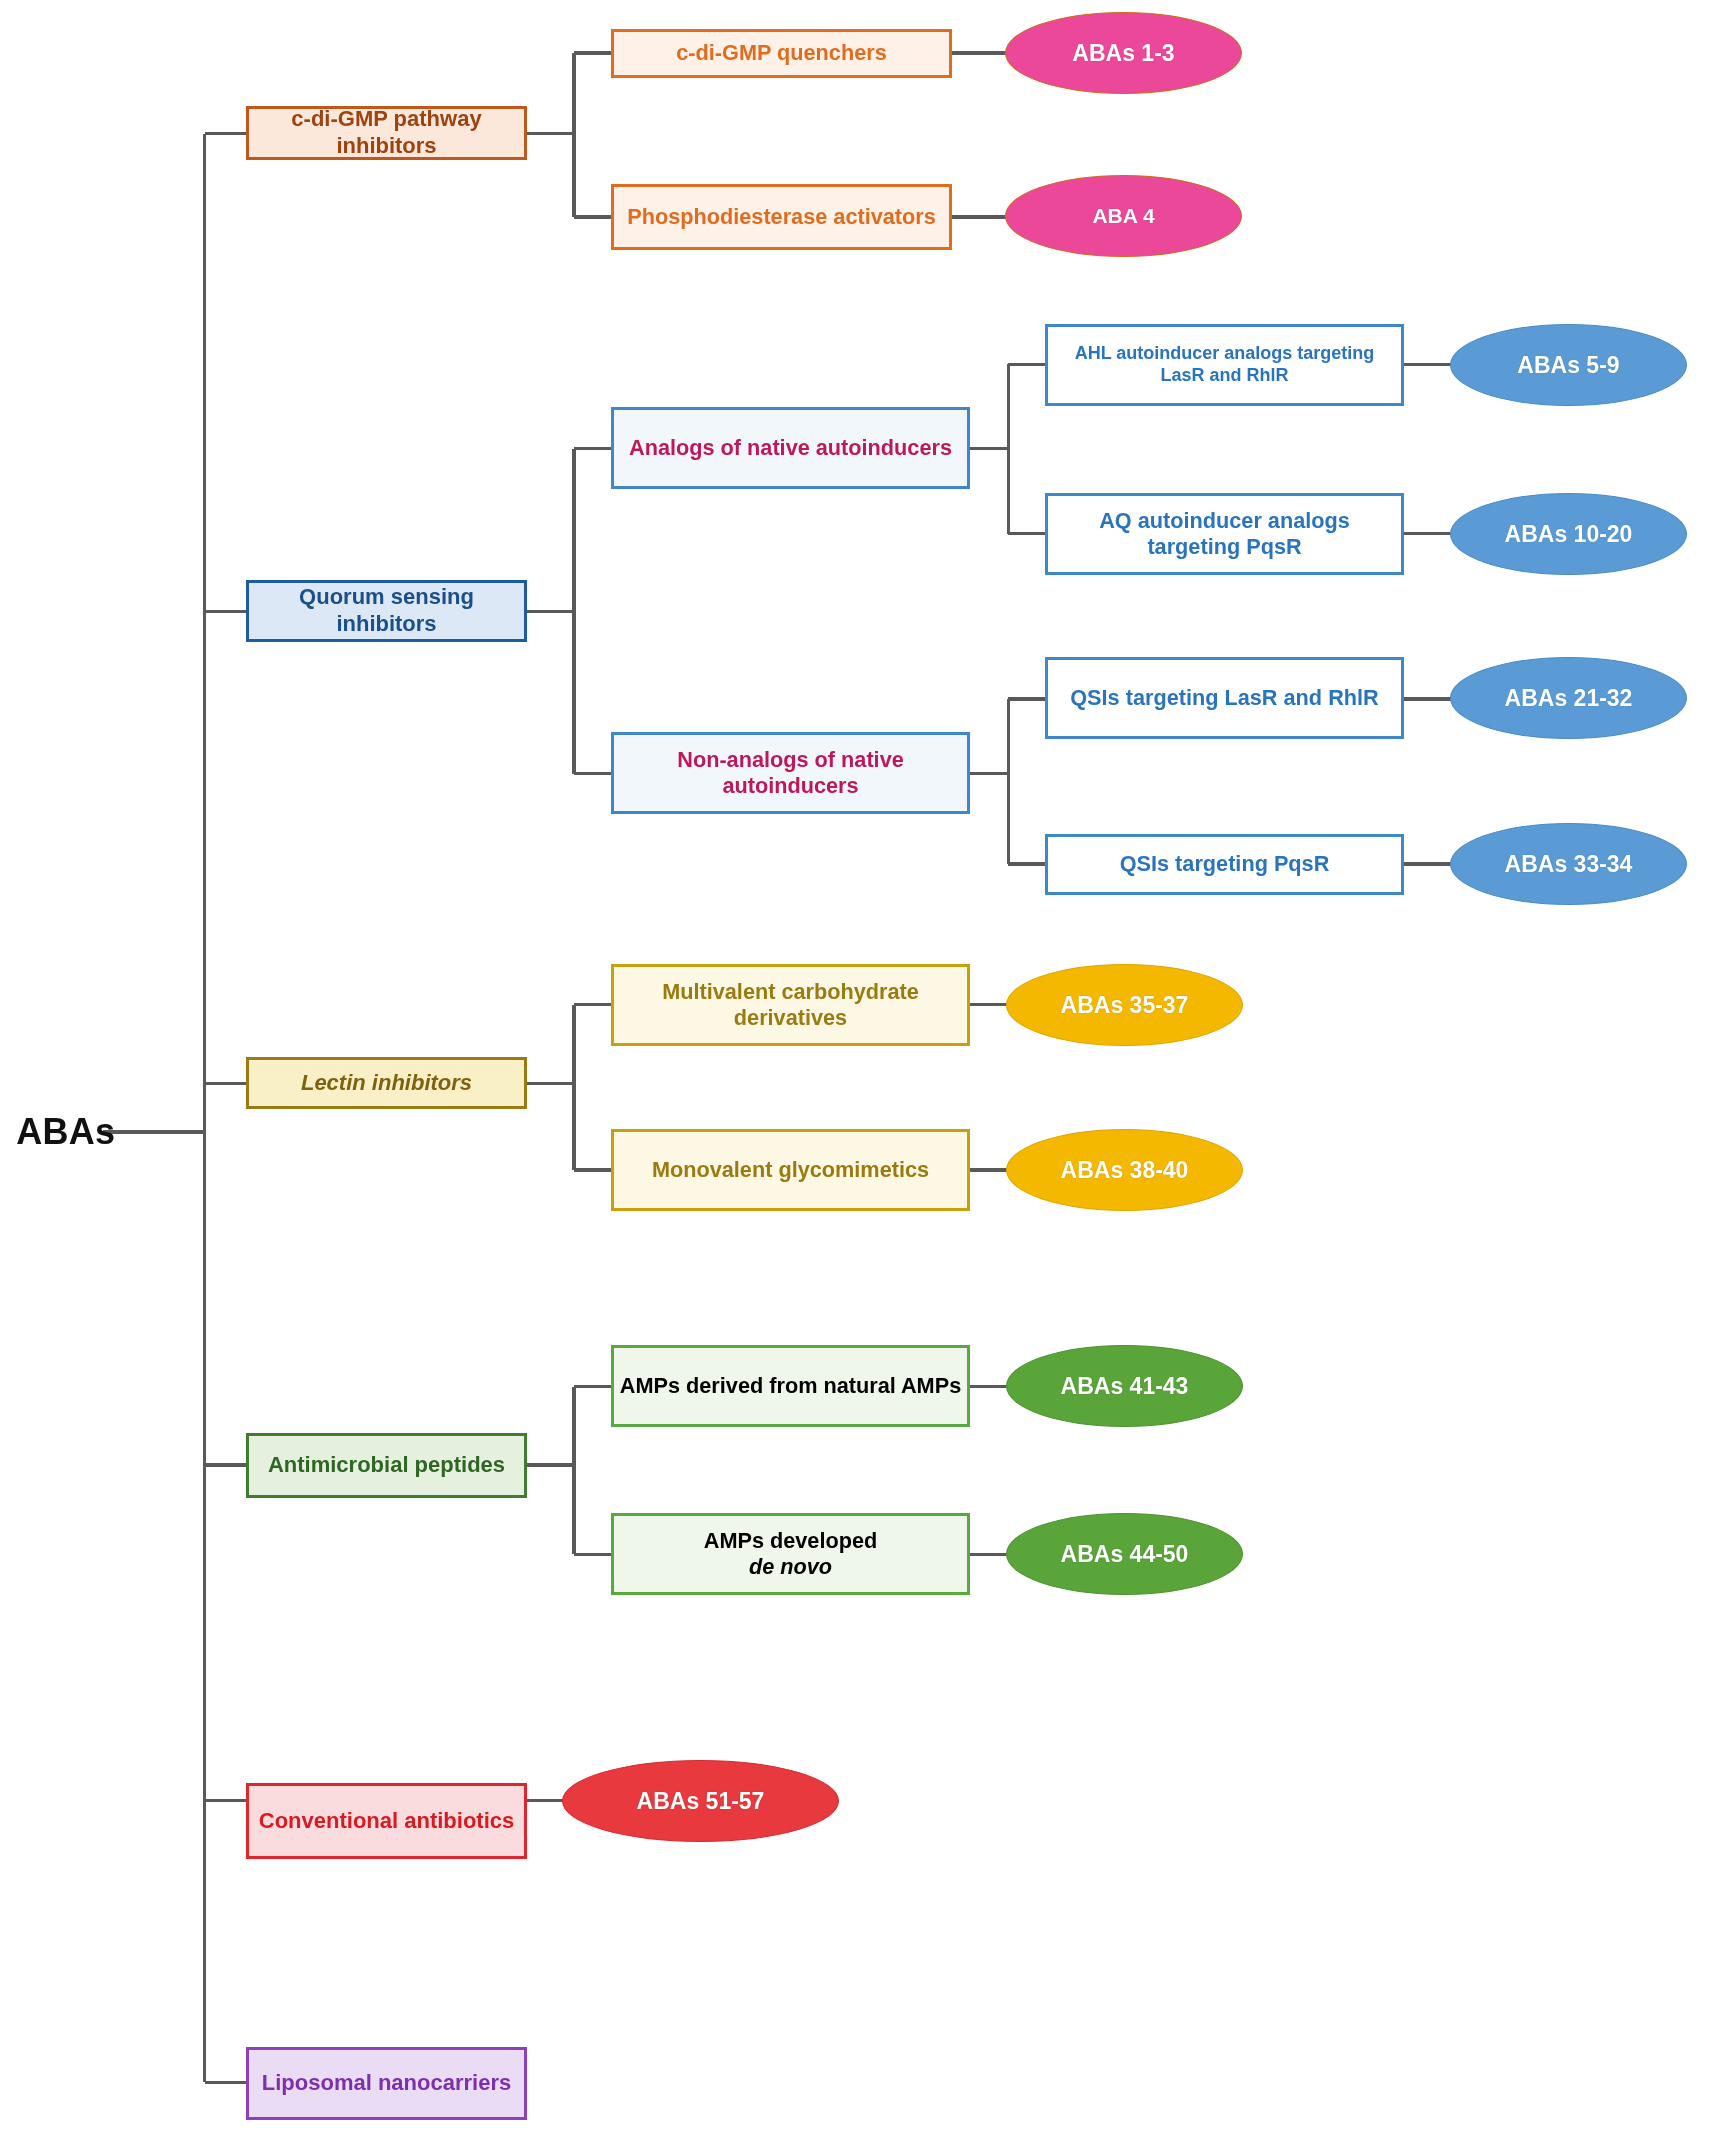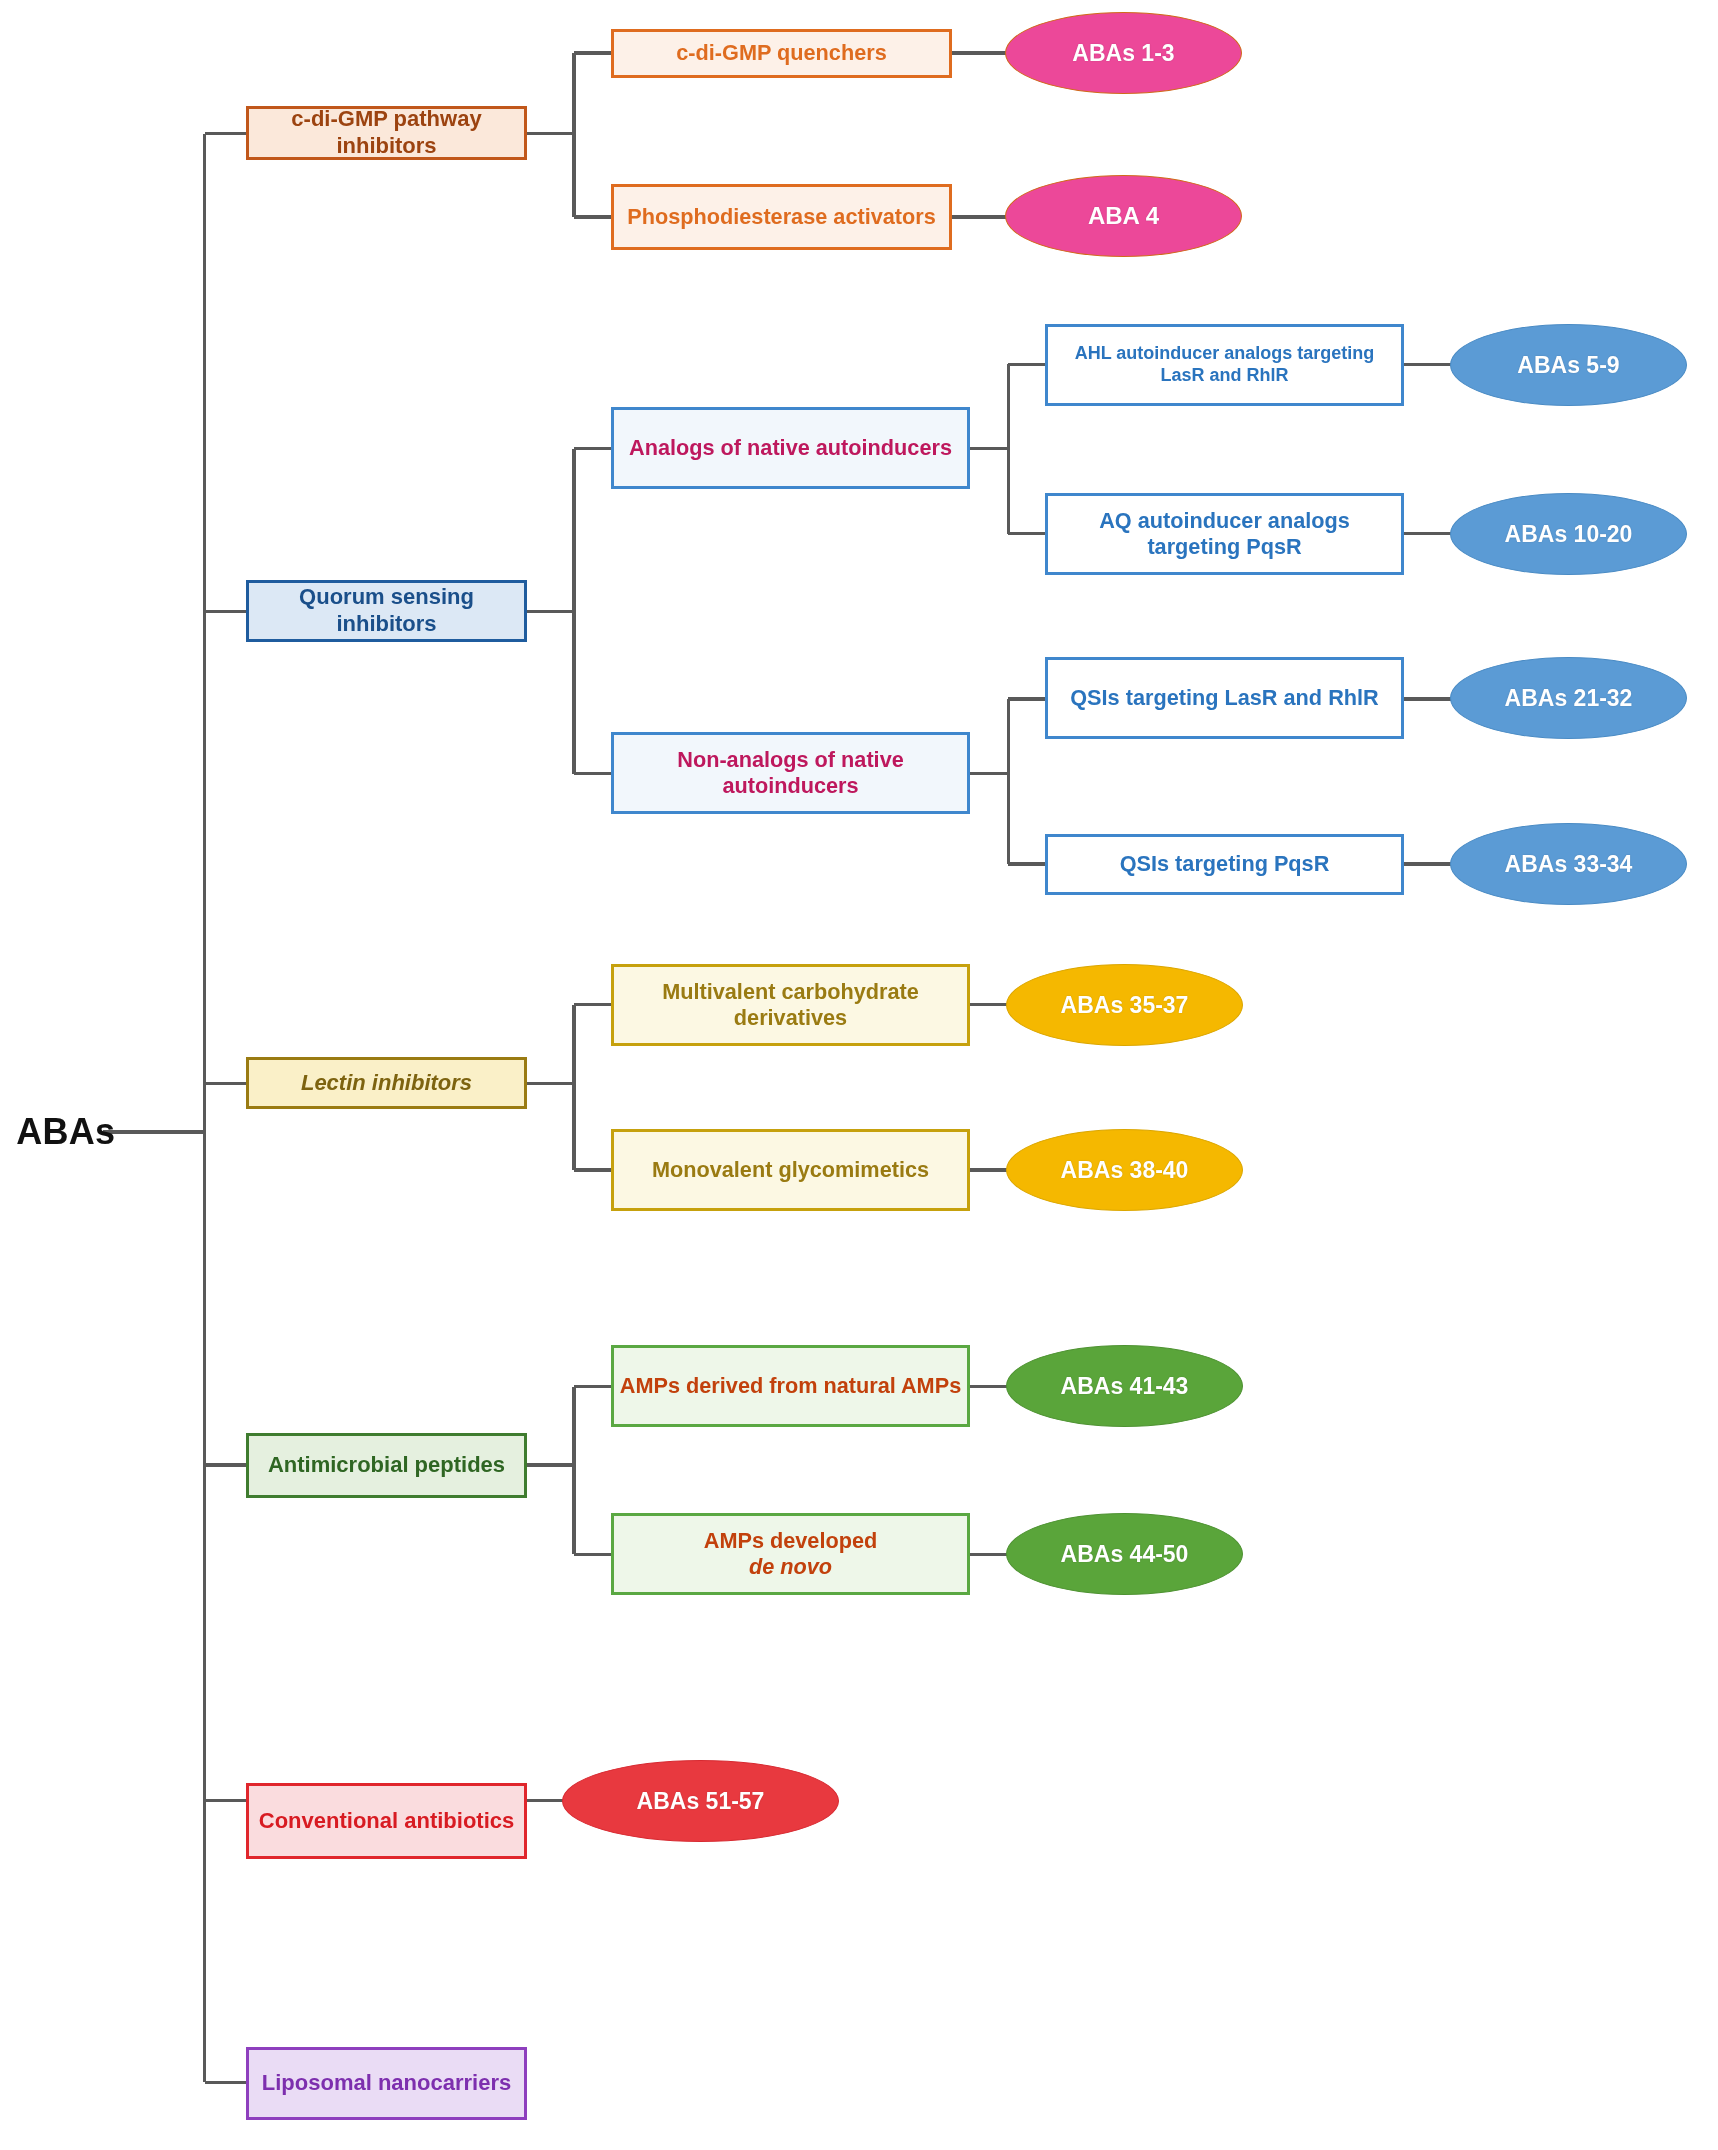--- a/index.html
+++ b/index.html
@@ -36,21 +36,21 @@
   .t-blue.rect{background:#dce8f5;border-color:#1f5c9e;border-width:3.8px;color:#1a4f8a;}
   .t-blue2.rect{background:#f2f7fc;border-color:#3f87cd;border-width:3.2px;color:#be185d;}
   .t-blue3.rect{background:#ffffff;border-color:#3f87cd;border-width:3.2px;color:#2a74be;}
   .t-blue.ell,.t-blue2.ell,.t-blue3.ell{background:#5b9bd5;border:1.1px solid #4a8bc4;}
 
   .t-gold.rect{background:#faf0c8;border-color:#9a7b12;border-width:3.8px;color:#7d6310;}
   .t-gold2.rect{background:#fcf8e3;border-color:#c6a10d;border-width:3.8px;color:#9a7b12;}
   .t-gold.ell,.t-gold2.ell{background:#f5b800;border:1.1px solid #dba600;}
 
   .t-green.rect{background:#e5f0df;border-color:#3f7c2f;border-width:3.8px;color:#2f6623;}
-  .t-green2.rect{background:#eef7e9;border-color:#5aa842;border-width:3.8px;color:#c2410c;}
+  .t-green2.rect{background:#eef7e9;border-color:#5aa842;border-width:3.8px;color:#000000;}
   .t-green.ell,.t-green2.ell{background:#5aa53a;border:1.1px solid #4e9232;}
 
   .t-red.rect{background:#fadcde;border-color:#e0262c;border-width:3.8px;color:#d81b22;}
   .t-red.ell{background:#e8393f;border:1.1px solid #d72a31;}
 
   .t-purple.rect{background:#eadcf5;border-color:#8e3fbe;border-width:3.8px;color:#7d2fae;}
 
   em.dn{font-style:italic;font-weight:bold;}
 </style>
 </head>
@@ -117,21 +117,21 @@
   </svg>
 
   <div class="root-label" style="left:16.2px;top:1111px;">ABAs</div>
 
   <div class="node rect t-orange" style="left:246px;top:106px;width:281px;height:54px;font-size:22px;">c-di-GMP pathway inhibitors</div>
 
   <div class="node rect t-orange2" style="left:611px;top:29px;width:341px;height:49px;font-size:21.7px;">c-di-GMP quenchers</div>
   <div class="node ell t-orange" style="left:1005px;top:12px;width:237px;height:82px;font-size:23px;">ABAs 1-3</div>
 
   <div class="node rect t-orange2" style="left:611px;top:184px;width:341px;height:66px;font-size:21.7px;">Phosphodiesterase activators</div>
-  <div class="node ell t-orange" style="left:1005px;top:175px;width:237px;height:82px;font-size:24px;">ABA 4</div>
+  <div class="node ell t-orange" style="left:1005px;top:175px;width:237px;height:82px;font-size:21px;">ABA 4</div>
 
   <div class="node rect t-blue" style="left:246px;top:580px;width:281px;height:62px;font-size:22px;">Quorum sensing inhibitors</div>
 
   <div class="node rect t-blue2" style="left:611px;top:407px;width:359px;height:82px;font-size:21.7px;">Analogs of native autoinducers</div>
 
   <div class="node rect t-blue3" style="left:1045px;top:324px;width:359px;height:82px;font-size:18px;">AHL autoinducer analogs targeting LasR and RhlR</div>
   <div class="node ell t-blue" style="left:1450px;top:324px;width:237px;height:82px;font-size:23px;">ABAs 5-9</div>
 
   <div class="node rect t-blue3" style="left:1045px;top:493px;width:359px;height:82px;font-size:21.7px;">AQ autoinducer analogs targeting PqsR</div>
   <div class="node ell t-blue" style="left:1450px;top:493px;width:237px;height:82px;font-size:23px;">ABAs 10-20</div>

